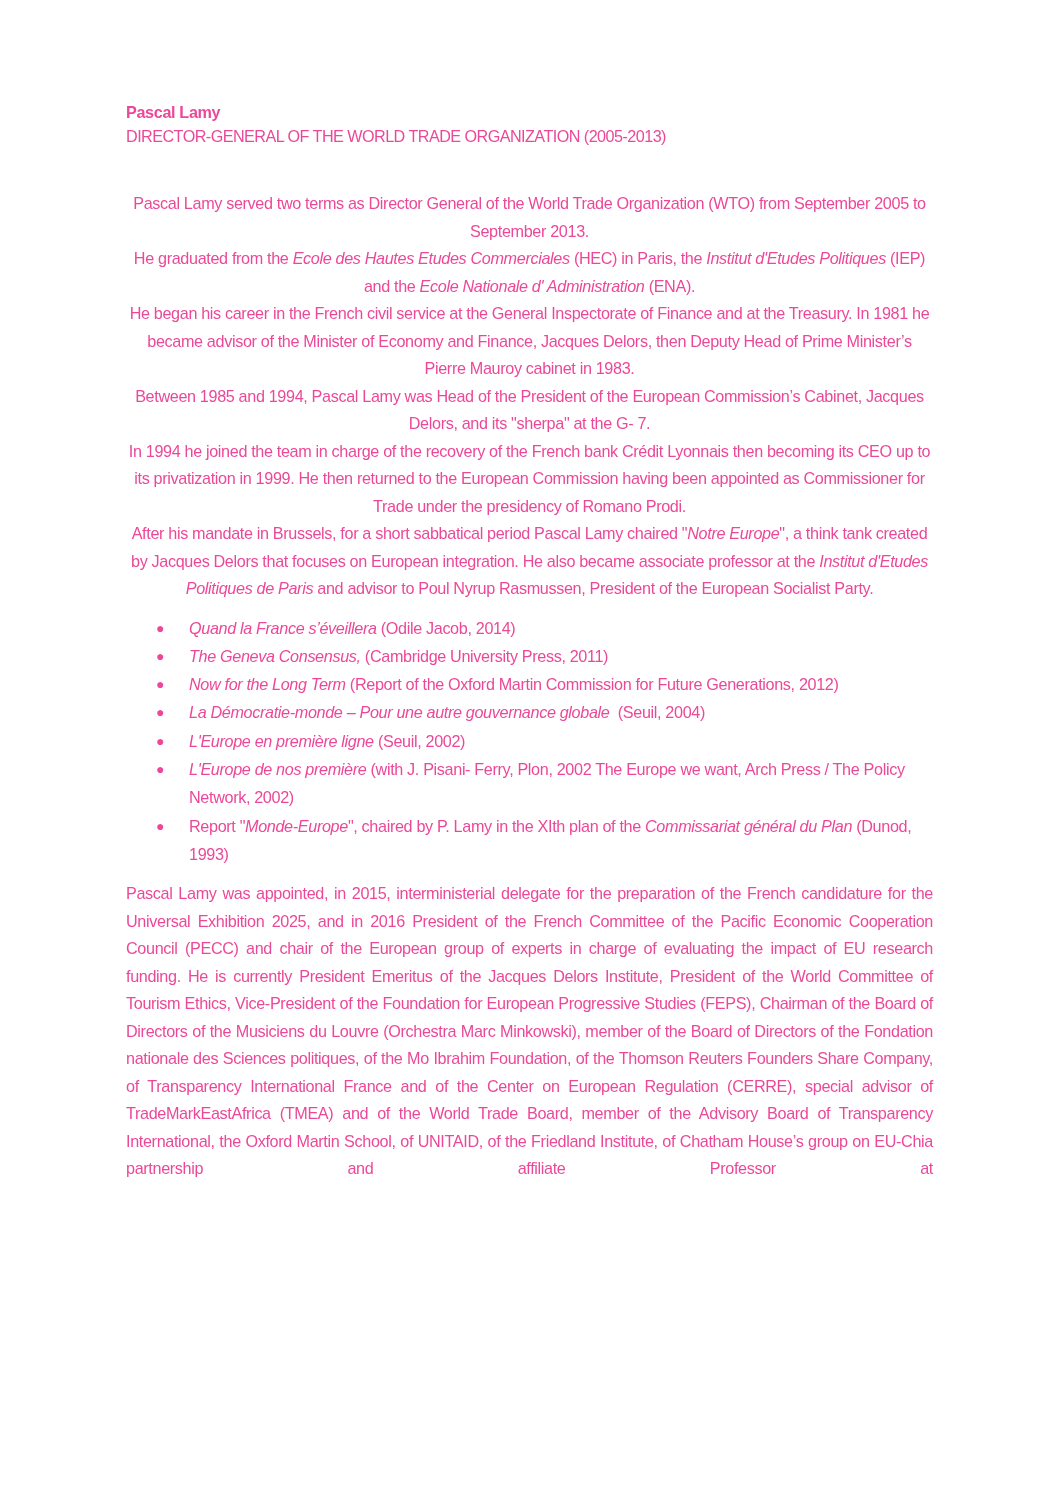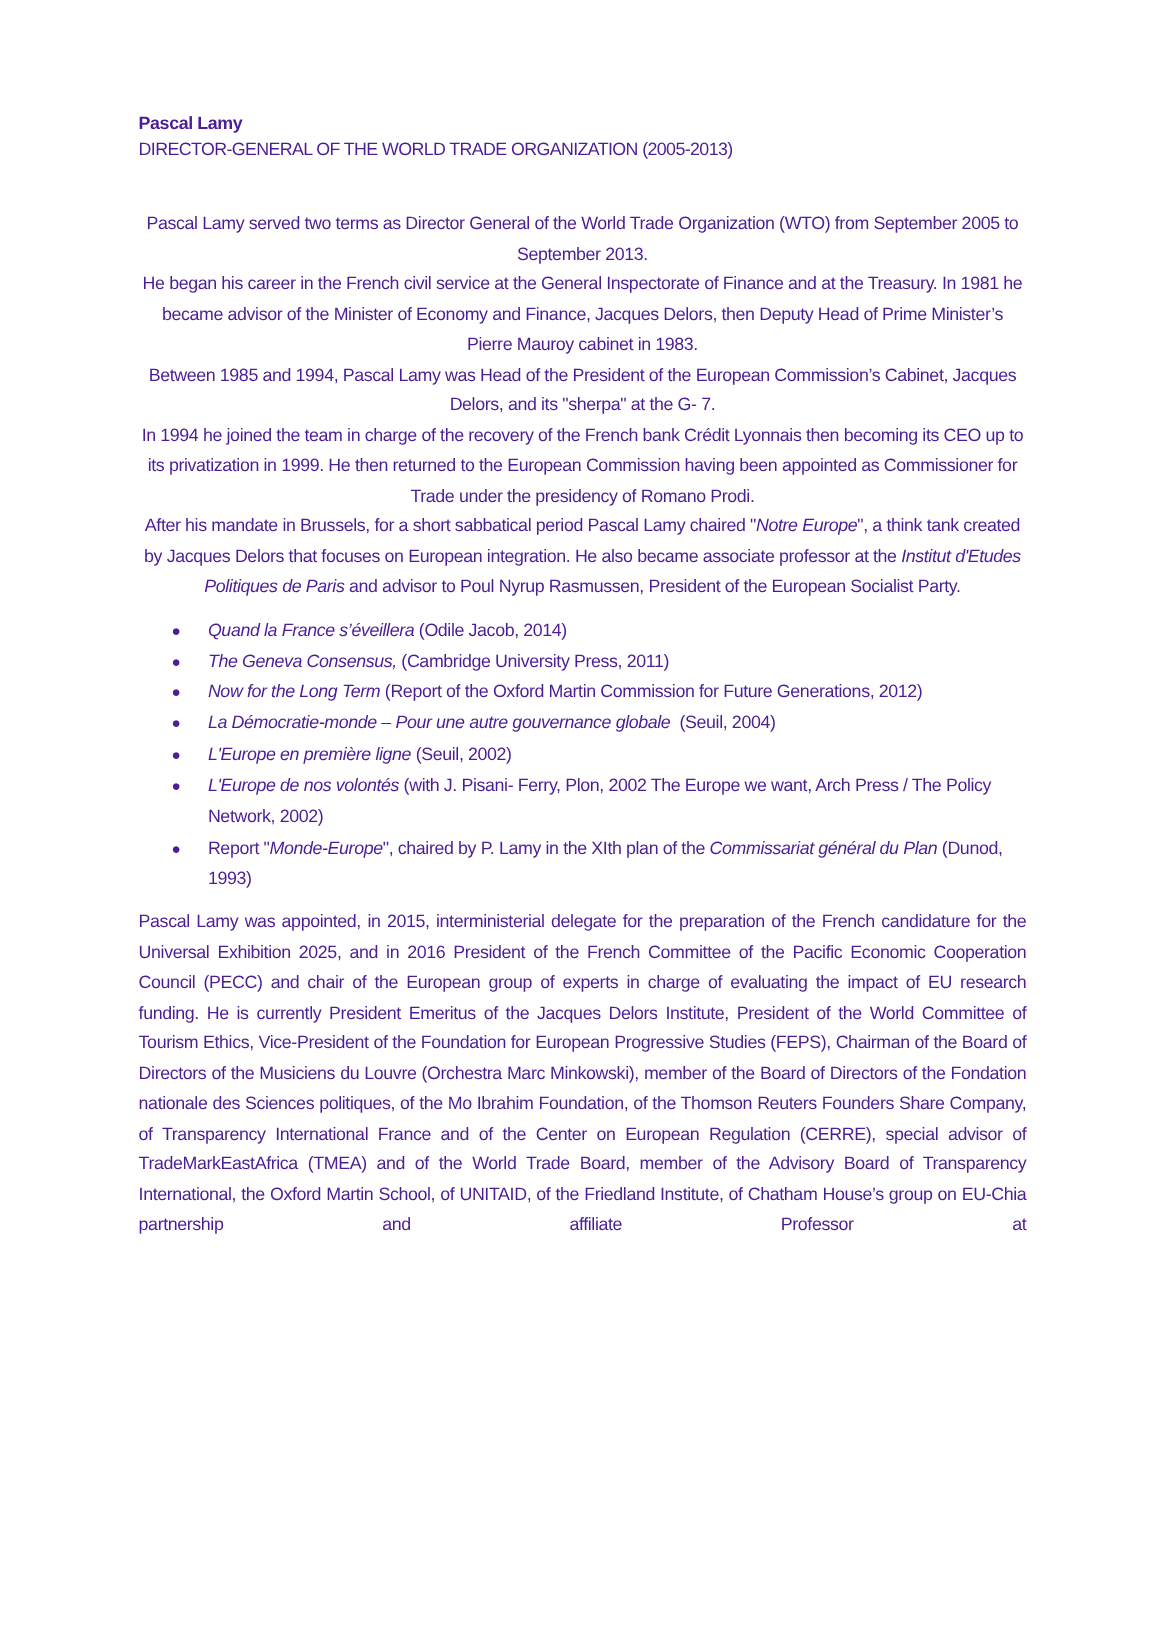--- a/index.html
+++ b/index.html
@@ -1,20 +1,20 @@
 <!DOCTYPE html>
 <html><head>
   <meta charset="utf-8">
   <style>
     html, body { margin: 0; padding: 0; background: #ffffff; }
     body { width: 1058px; height: 1497px; position: relative; overflow: hidden; }
     .page {
       position: absolute; left: 126px; top: 100px; width: 807px;
       font-family: "Liberation Sans", sans-serif;
-      font-size: 16.2px; color: #4c1d95; letter-spacing: -0.35px;
+      font-size: 16.2px; color: #ec4899; letter-spacing: -0.35px;
     }
     .name { font-weight: bold; line-height: 24px; height: 24px; }
     .subtitle { line-height: 24px; height: 24px; letter-spacing: -0.55px; }
     .spacer { height: 42px; }
     p { margin: 0; line-height: 27.5px; text-align: justify; }
     p.last-left { text-align: center; }
     ul { list-style: none; margin: 11px 0 12px 0; padding: 0; }
     ul li { position: relative; padding-left: 63px; line-height: 28.3px; margin: 0; }
     ul li .bullet { position: absolute; left: 30px; top: 0; font-size: 14px; }
     i { font-style: italic; }
@@ -23,32 +23,33 @@
 </head>
 <body>
 
 <div class="page">
   <div class="name">Pascal Lamy</div>
   <div class="subtitle">DIRECTOR-GENERAL OF THE WORLD TRADE ORGANIZATION (2005-2013)</div>
   <div class="spacer"></div>
 
   <p class="last-left">Pascal Lamy served two terms as Director General of the World Trade Organization (WTO) from September 2005 to September 2013.</p>
 
+  <p class="last-left"><span>He graduated from the </span><i>Ecole des Hautes Etudes Commerciales</i><span> (HEC) in Paris, the </span><i>Institut d'Etudes Politiques</i><span> (IEP) and the </span><i>Ecole Nationale d' Administration</i><span> (ENA).</span></p>
 
   <p class="last-left">He began his career in the French civil service at the General Inspectorate of Finance and at the Treasury. In 1981 he became advisor of the Minister of Economy and Finance, Jacques Delors, then Deputy Head of Prime Minister’s Pierre Mauroy cabinet in 1983.</p>
   <p class="last-left">Between 1985 and 1994, Pascal Lamy was Head of the President of the European Commission’s Cabinet, Jacques Delors, and its "sherpa" at the G- 7.</p>
   <p class="last-left">In 1994 he joined the team in charge of the recovery of the French bank Crédit Lyonnais then becoming its CEO up to its privatization in 1999. He then returned to the European Commission having been appointed as Commissioner for Trade under the presidency of Romano Prodi.</p>
 
   <p class="last-left"><span>After his mandate in Brussels, for a short sabbatical period Pascal Lamy chaired "</span><i>Notre Europe</i><span>", a think tank created by Jacques Delors that focuses on European integration. He also became associate professor at the </span><i>Institut d'Etudes Politiques de Paris</i><span> and advisor to Poul Nyrup Rasmussen, President of the European Socialist Party.</span></p>
 
 
   <ul>
     <li><span class="bullet">●</span><i>Quand la France s’éveillera</i><span> (Odile Jacob, 2014)</span></li>
     <li><span class="bullet">●</span><i>The Geneva Consensus,</i><span> (Cambridge University Press, 2011)</span></li>
     <li><span class="bullet">●</span><i>Now for the Long Term</i><span> (Report of the Oxford Martin Commission for Future Generations, 2012)</span></li>
     <li><span class="bullet">●</span><i>La Démocratie-monde – Pour une autre gouvernance globale</i><span style="white-space:pre">  (Seuil, 2004)</span></li>
     <li><span class="bullet">●</span><i>L'Europe en première ligne</i><span> (Seuil, 2002)</span></li>
-    <li><span class="bullet">●</span><i>L'Europe de nos volontés</i><span> (with J. Pisani- Ferry, Plon, 2002 The Europe we want, Arch Press / The Policy Network, 2002)</span></li>
+    <li><span class="bullet">●</span><i>L'Europe de nos première</i><span> (with J. Pisani- Ferry, Plon, 2002 The Europe we want, Arch Press / The Policy Network, 2002)</span></li>
     <li><span class="bullet">●</span><span>Report "</span><i>Monde-Europe</i><span>", chaired by P. Lamy in the XIth plan of the </span><i>Commissariat général du Plan</i><span> (Dunod, 1993)</span></li>
   </ul>
 
   <p style="text-align-last: justify;">Pascal Lamy was appointed, in 2015, interministerial delegate for the preparation of the French candidature for the Universal Exhibition 2025, and in 2016 President of the French Committee of the Pacific Economic Cooperation Council (PECC) and chair of the European group of experts in charge of evaluating the impact of EU research funding. He is currently President Emeritus of the Jacques Delors Institute, President of the World Committee of Tourism Ethics, Vice-President of the Foundation for European Progressive Studies (FEPS), Chairman of the Board of Directors of the Musiciens du Louvre (Orchestra Marc Minkowski), member of the Board of Directors of the Fondation nationale des Sciences politiques, of the Mo Ibrahim Foundation, of the Thomson Reuters Founders Share Company, of Transparency International France and of the Center on European Regulation (CERRE), special advisor of TradeMarkEastAfrica (TMEA) and of the World Trade Board, member of the Advisory Board of Transparency International, the Oxford Martin School, of UNITAID, of the Friedland Institute, of Chatham House’s group on EU-Chia partnership and affiliate Professor at</p>
 </div>
 
 </body></html>

